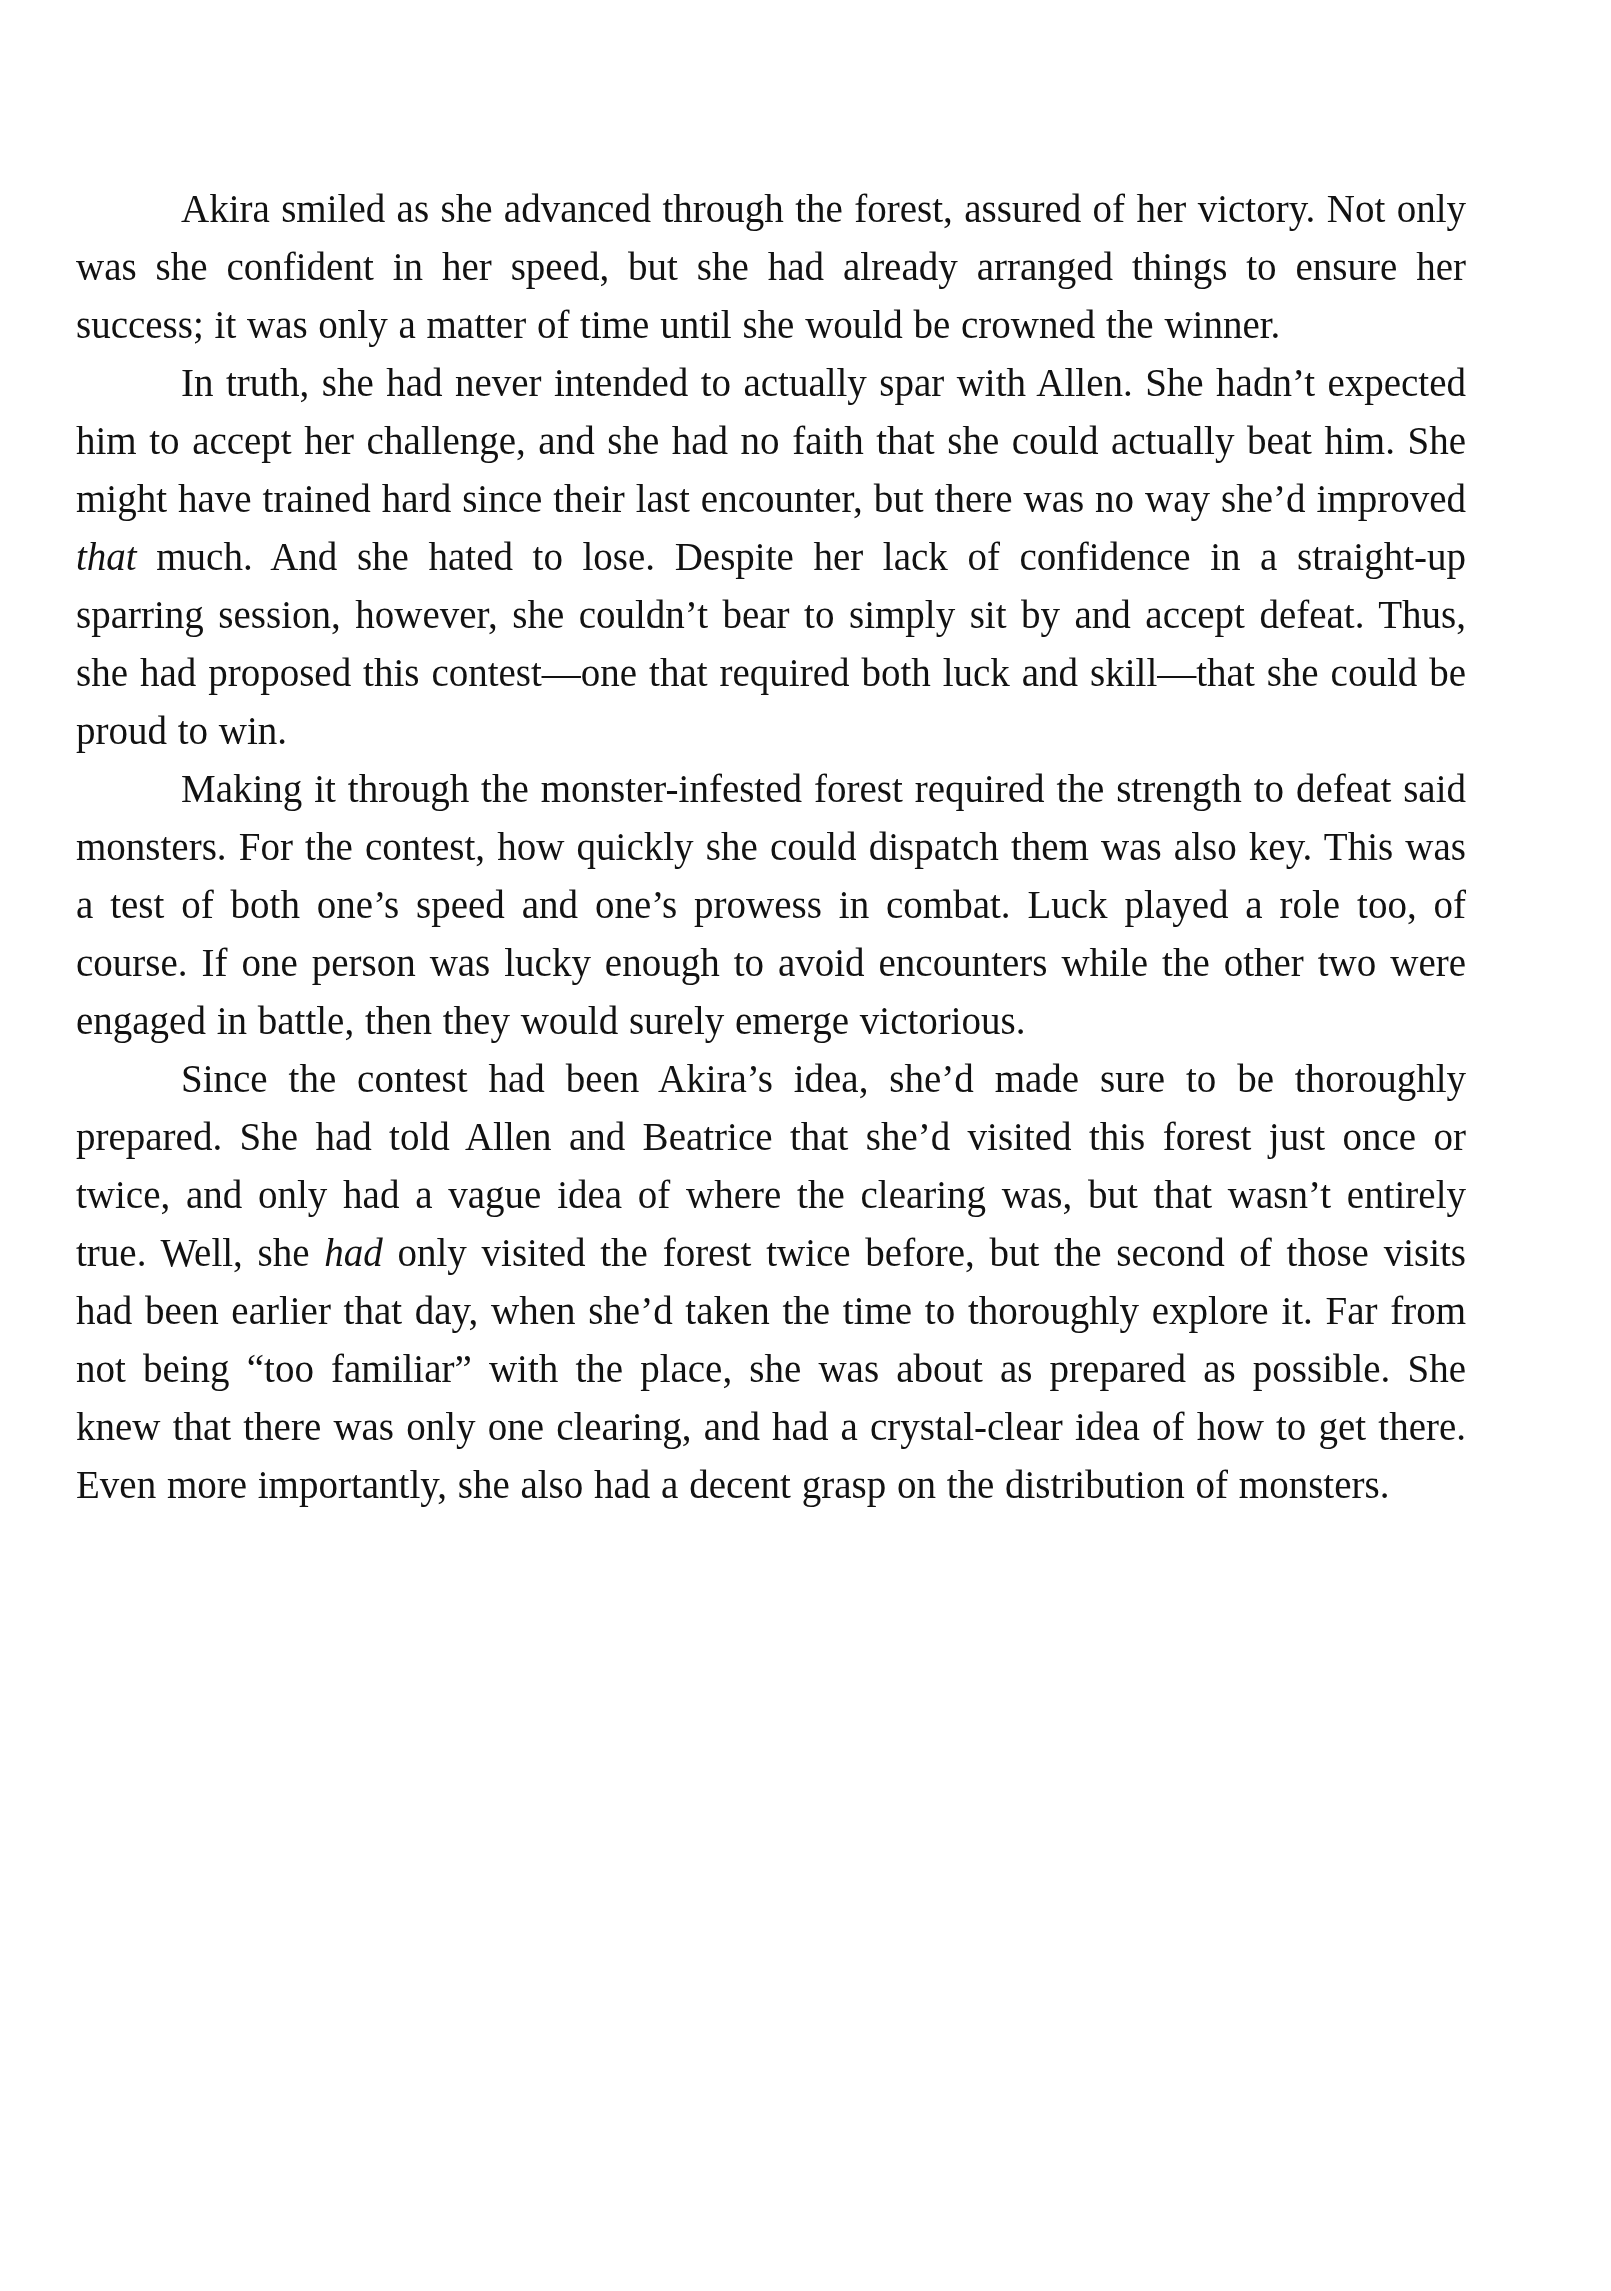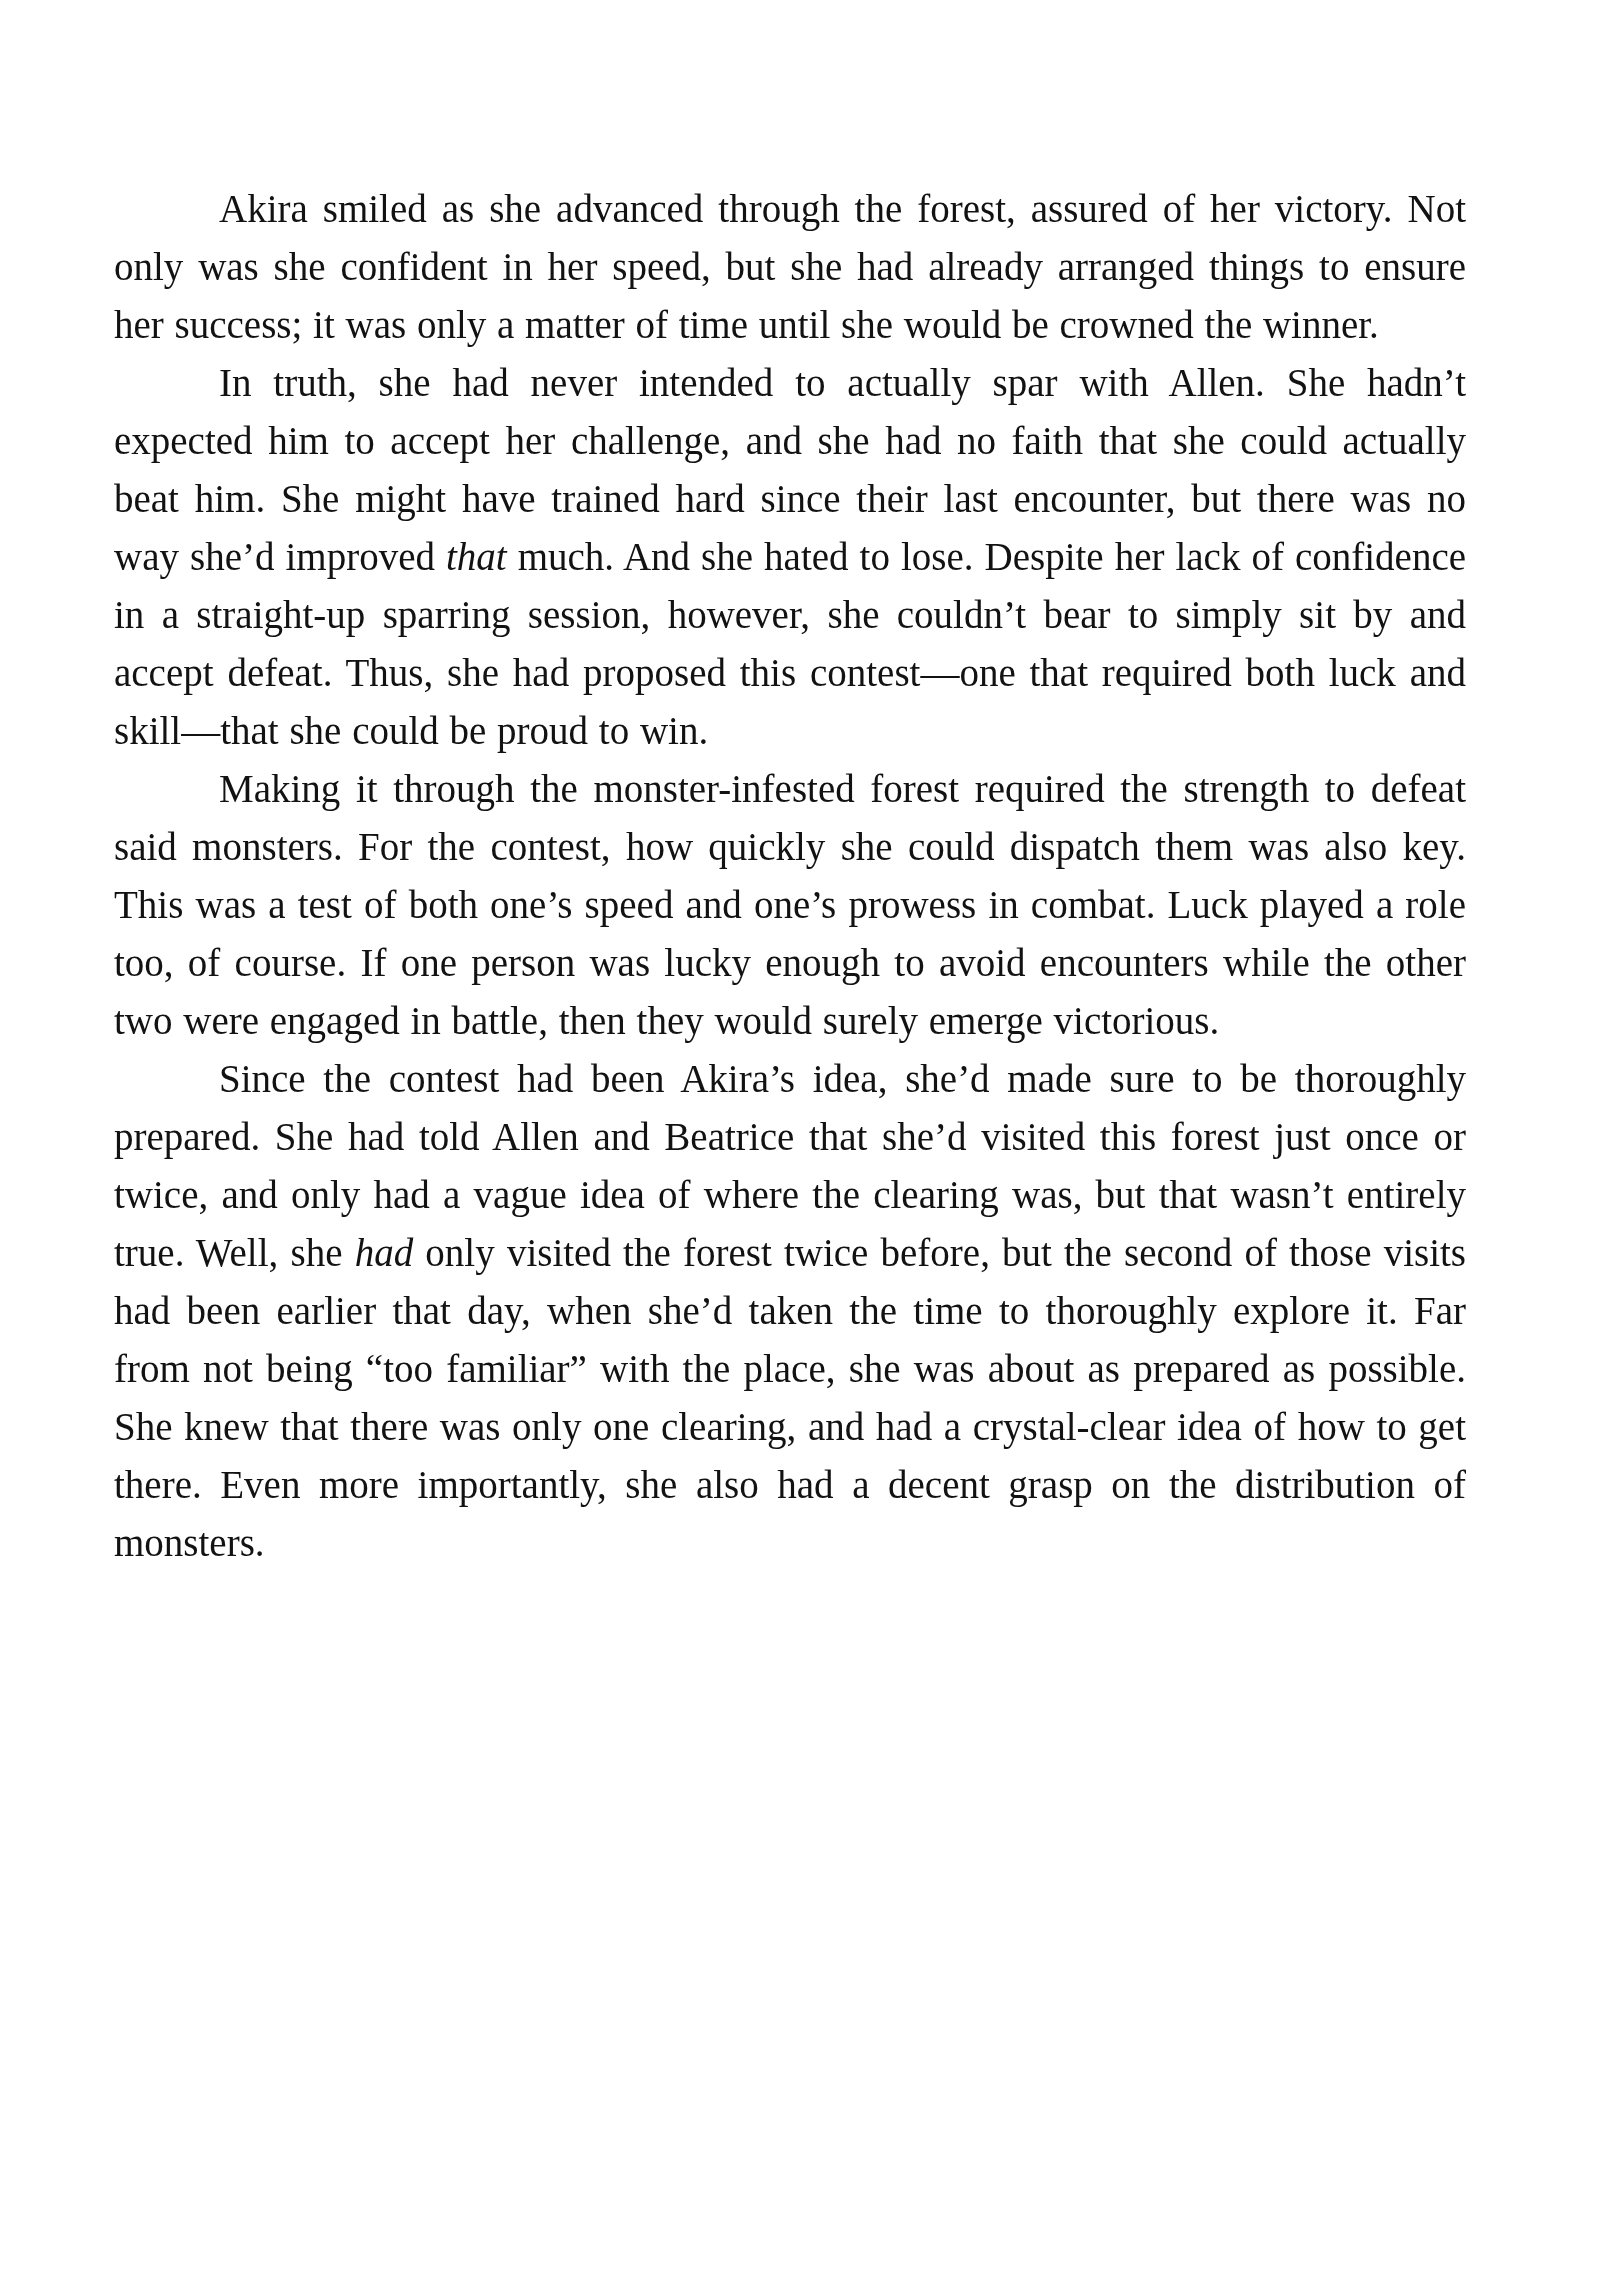--- a/index.html
+++ b/index.html
@@ -10,21 +10,21 @@
   body {
     width: 1612px;
     height: 2291px;
     overflow: hidden;
   }
   .page {
     box-sizing: border-box;
     width: 1612px;
     height: 2291px;
     background: #ffffff;
-    padding: 180px 146px 0 114px;
+    padding: 180px 146px 0 76px;
   }
   .text-block p {
     margin: 0;
     font-family: "Liberation Serif", "DejaVu Serif", serif;
     font-size: 39px;
     line-height: 58px;
     color: #121212;
     text-align: justify;
     text-indent: 105px;
     word-spacing: 1px;

